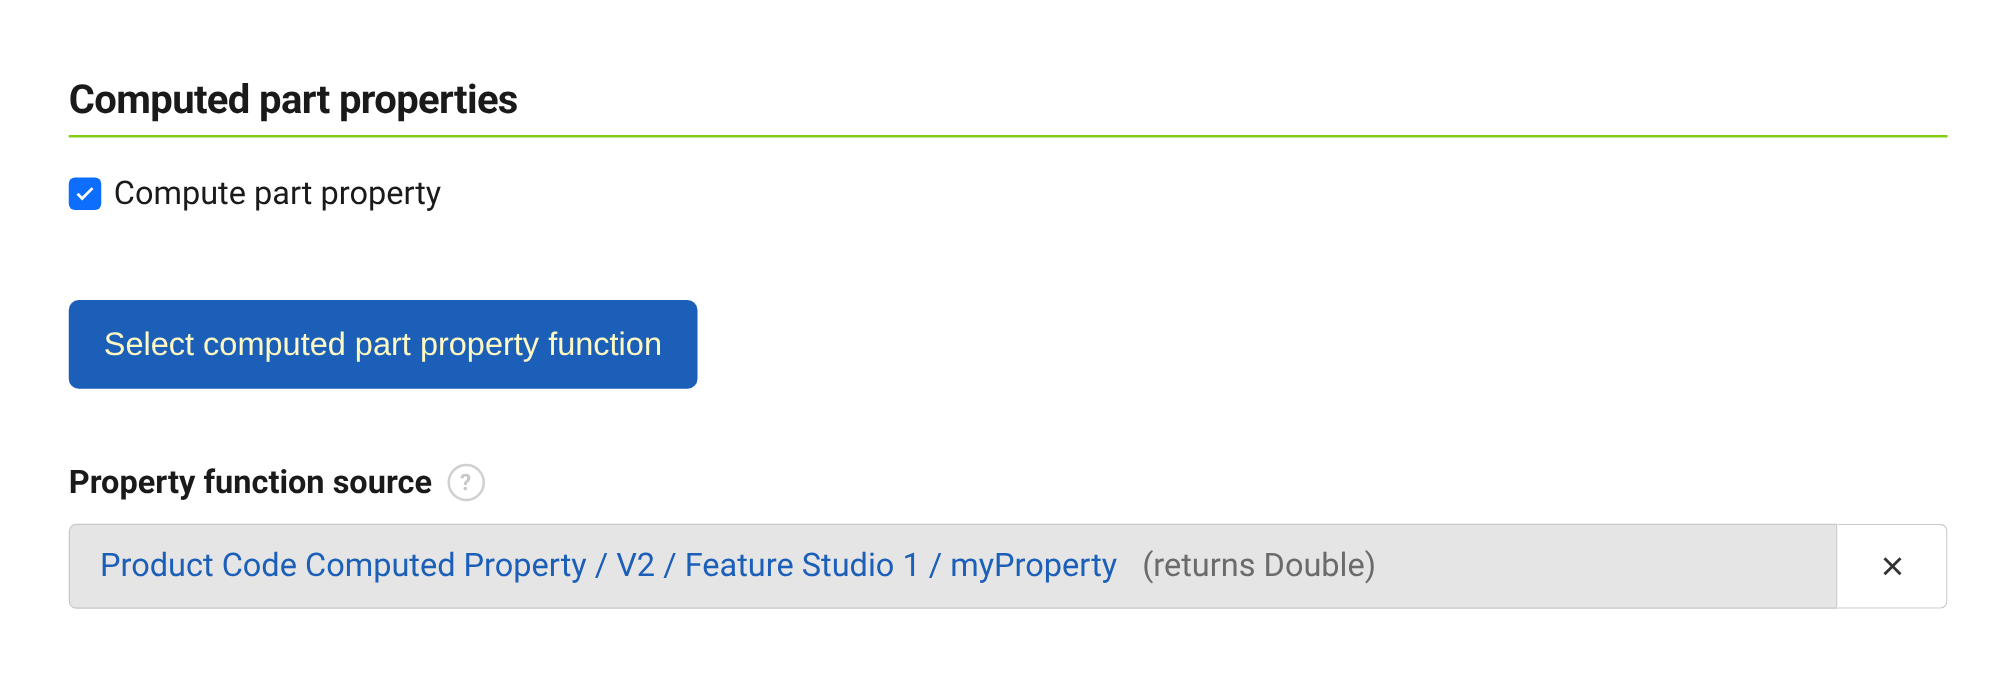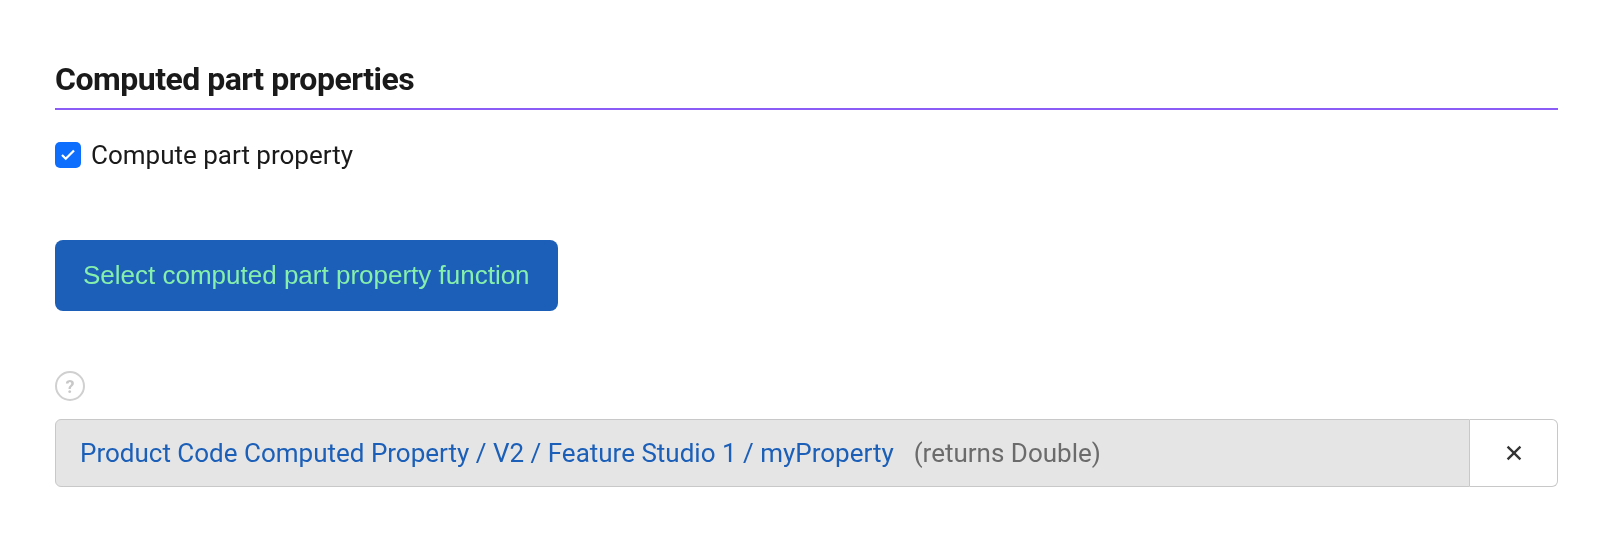--- a/index.html
+++ b/index.html
@@ -11,21 +11,21 @@
       font-family: -apple-system, BlinkMacSystemFont, "Segoe UI", Roboto, Helvetica, Arial, sans-serif;
       background: #fff;
       padding: 60px 55px;
       color: #1a1a1a;
     }
     .section-title {
       font-size: 32px;
       font-weight: 700;
       letter-spacing: -0.5px;
       padding-bottom: 10px;
-      border-bottom: 2px solid #8b5cf6;
+      border-bottom: 2px solid #84cc16;
       margin-bottom: 30px;
     }
     .checkbox-row {
       display: flex;
       align-items: center;
       gap: 10px;
       margin-bottom: 70px;
     }
     .checkbox {
       width: 26px;
@@ -45,21 +45,21 @@
       stroke-width: 3;
       fill: none;
     }
     .checkbox-label {
       font-size: 26px;
       font-weight: 400;
       color: #1a1a1a;
     }
     .primary-button {
       background: #1b5fb8;
-      color: #86efac;
+      color: #fef9c3;
       border: none;
       border-radius: 8px;
       font-size: 26px;
       font-weight: 400;
       padding: 20px 28px;
       cursor: pointer;
       margin-bottom: 60px;
     }
     .field-label-row {
       display: flex;
@@ -141,20 +141,21 @@
     <svg viewBox="0 0 24 24">
       <polyline points="4 12 9 17 20 6"></polyline>
     </svg>
   </div>
   <span class="checkbox-label">Compute part property</span>
 </div>
 
 <button class="primary-button">Select computed part property function</button>
 
 <div class="field-label-row">
+  <span class="field-label">Property function source</span>
   <span class="help-icon">?</span>
 </div>
 
 <div class="source-row">
   <div class="source-box">
     <span class="source-link">Product Code Computed Property / V2 / Feature Studio 1 / myProperty</span>
     <span class="source-return">(returns Double)</span>
   </div>
   <button class="clear-button">
     <svg viewBox="0 0 24 24" fill="none">

